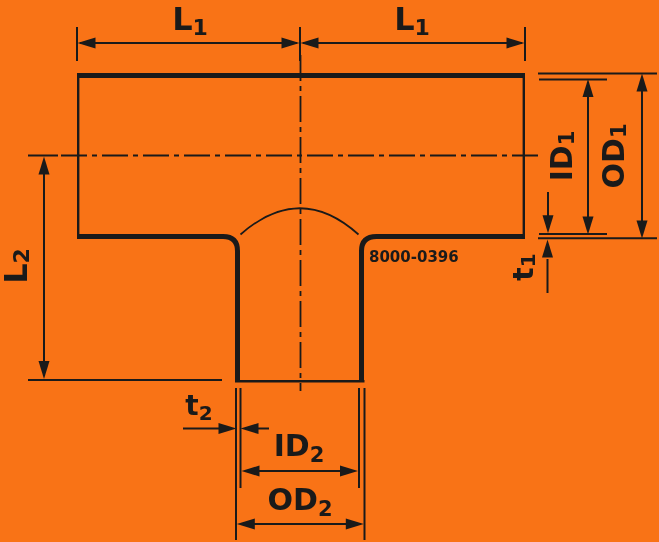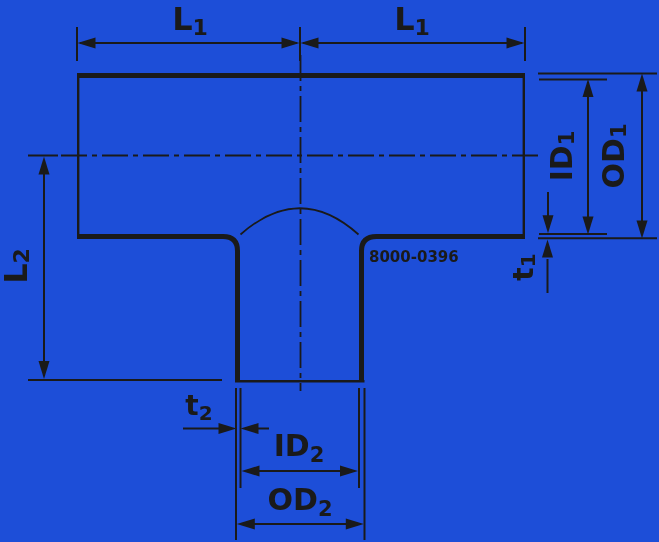--- a/index.html
+++ b/index.html
@@ -1,19 +1,19 @@
 <!DOCTYPE html>
 <html><head>
 <meta charset="utf-8">
 <style>
   html,body { margin:0; padding:0; background:#ffffff; }
   .stage {
     position:relative;
     width:659px; height:542px;
-    background:#1d4ed8;
+    background:#f97316;
     overflow:hidden;
   }
   svg { display:block; }
   .outline   { stroke:#1a1a1a; fill:none; }
   .thick     { stroke-width:5;   stroke-linecap:butt; }
   .thin      { stroke-width:2.4; }
   .saddle    { stroke-width:1.7; }
   .cl        { stroke:#1a1a1a; stroke-width:1.8; fill:none; stroke-dasharray:26 5 5 5; }
   .dim       { stroke:#1a1a1a; stroke-width:2; fill:none; }
   .ah        { fill:#1a1a1a; stroke:none; }

